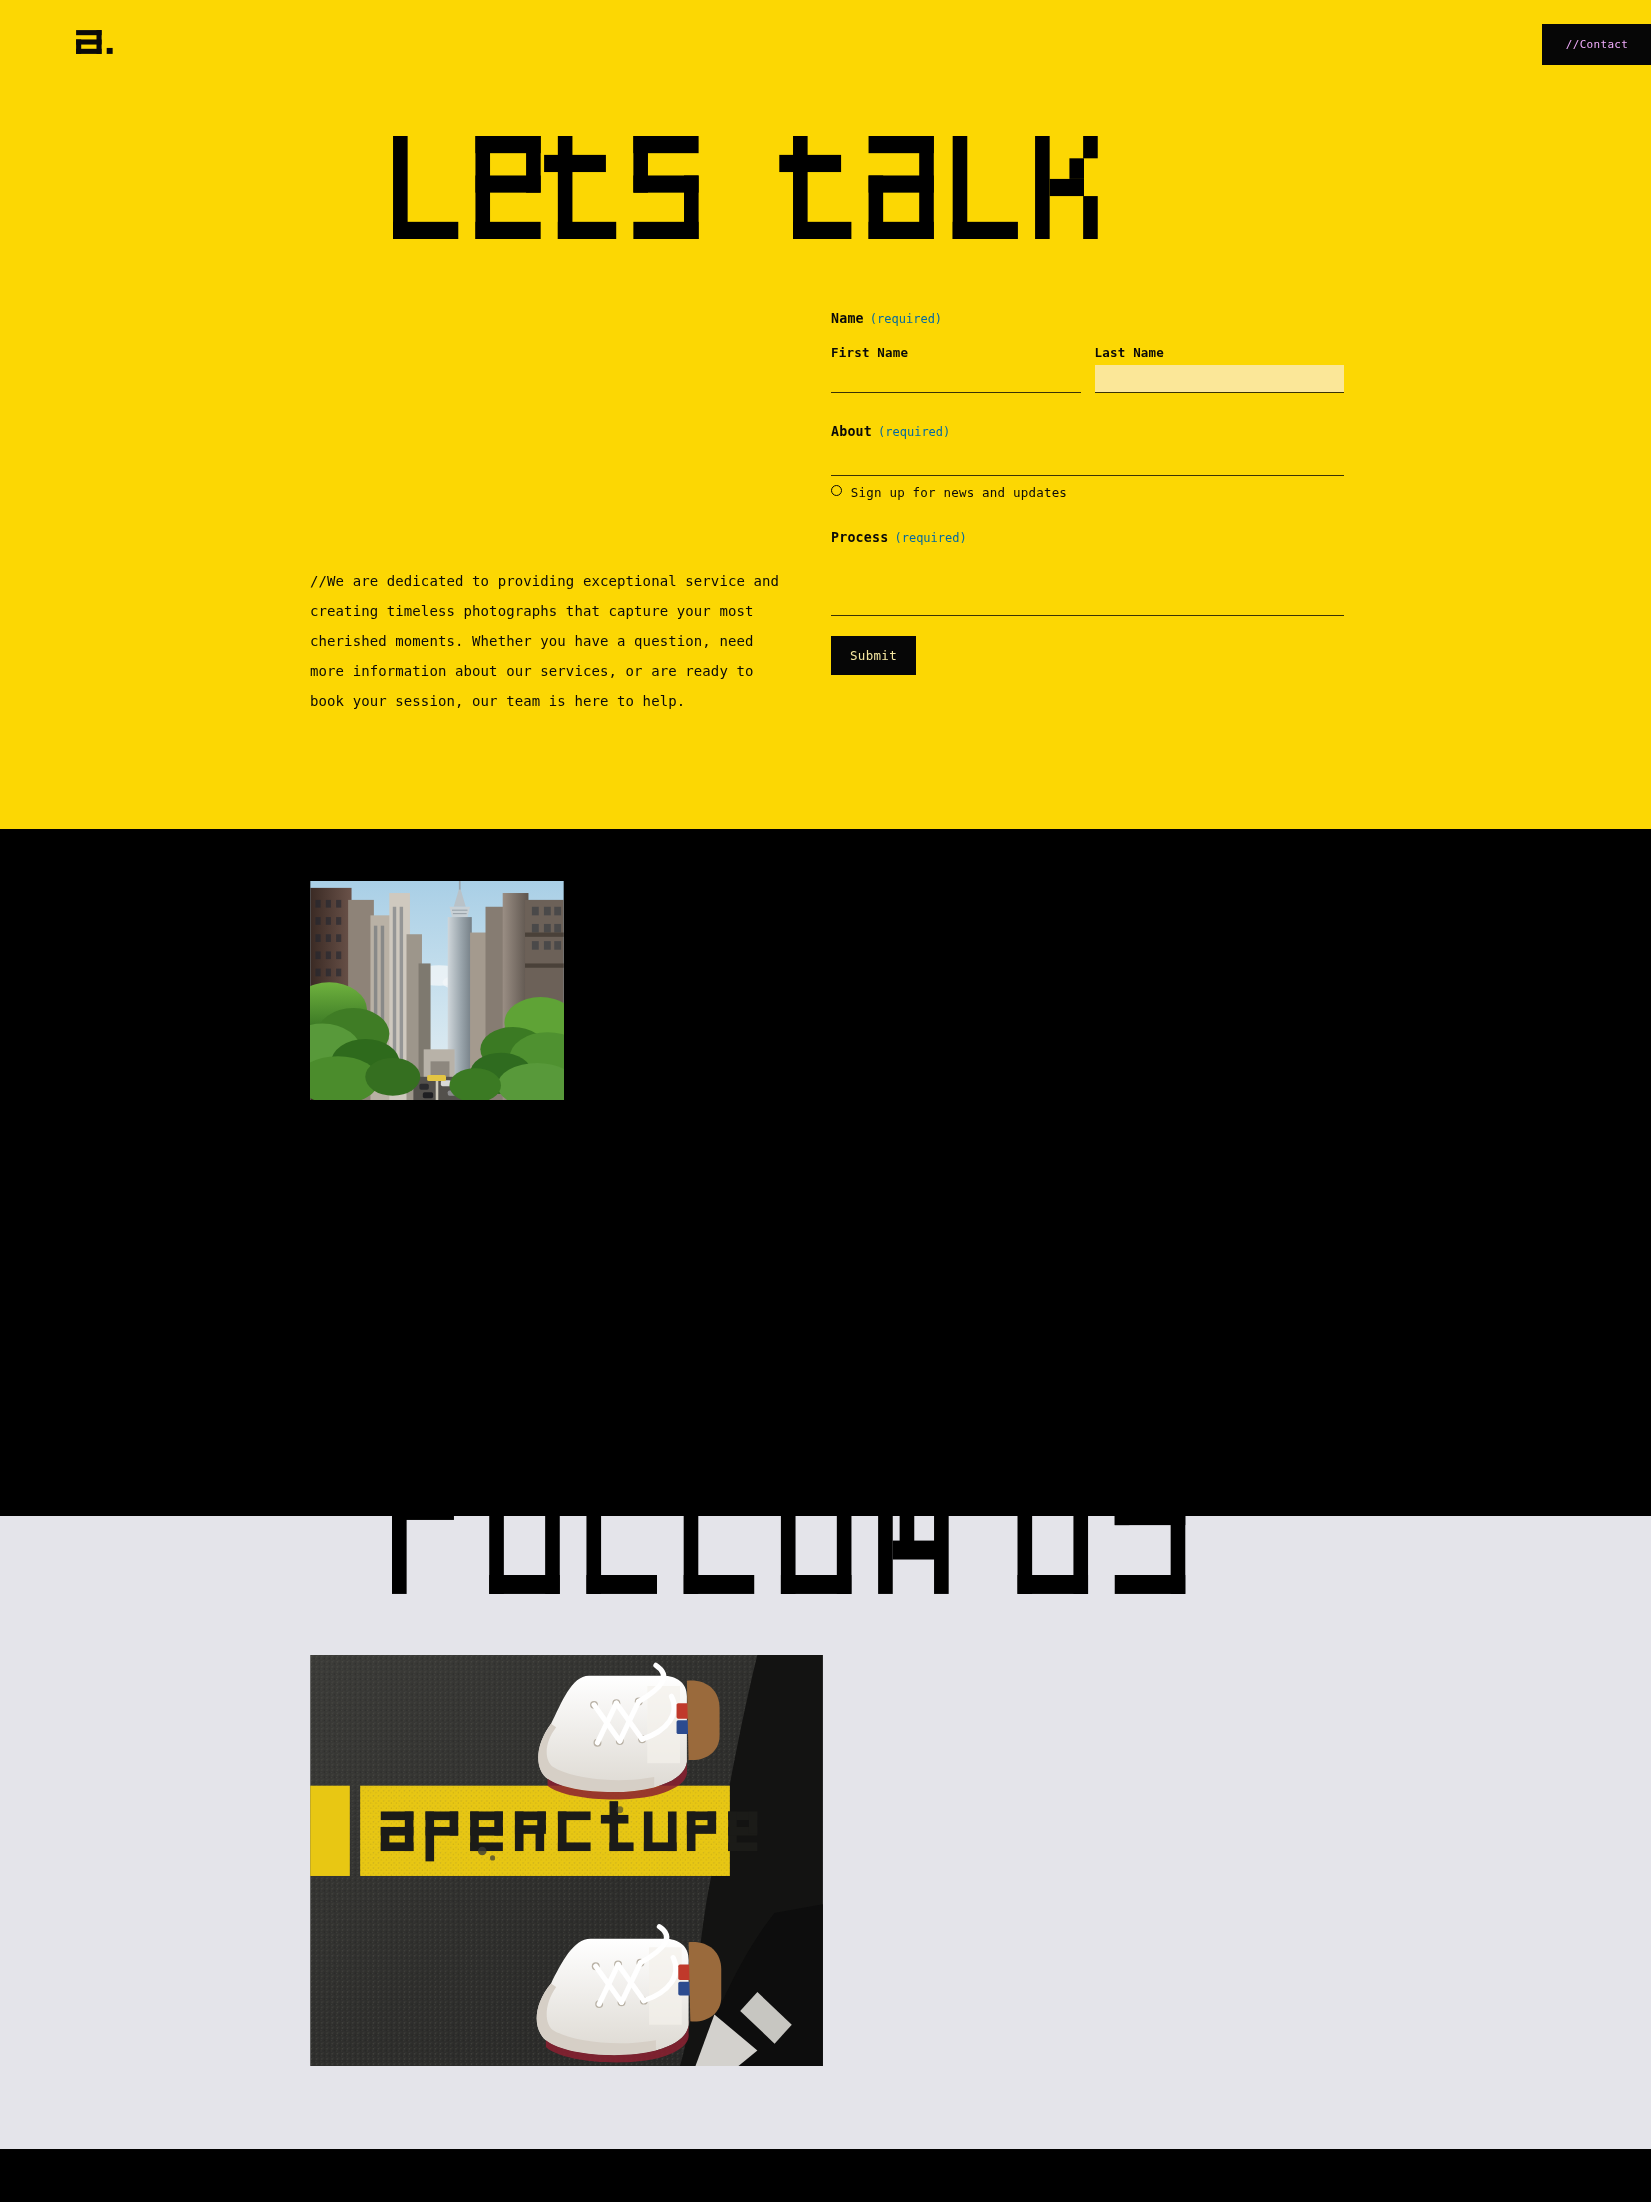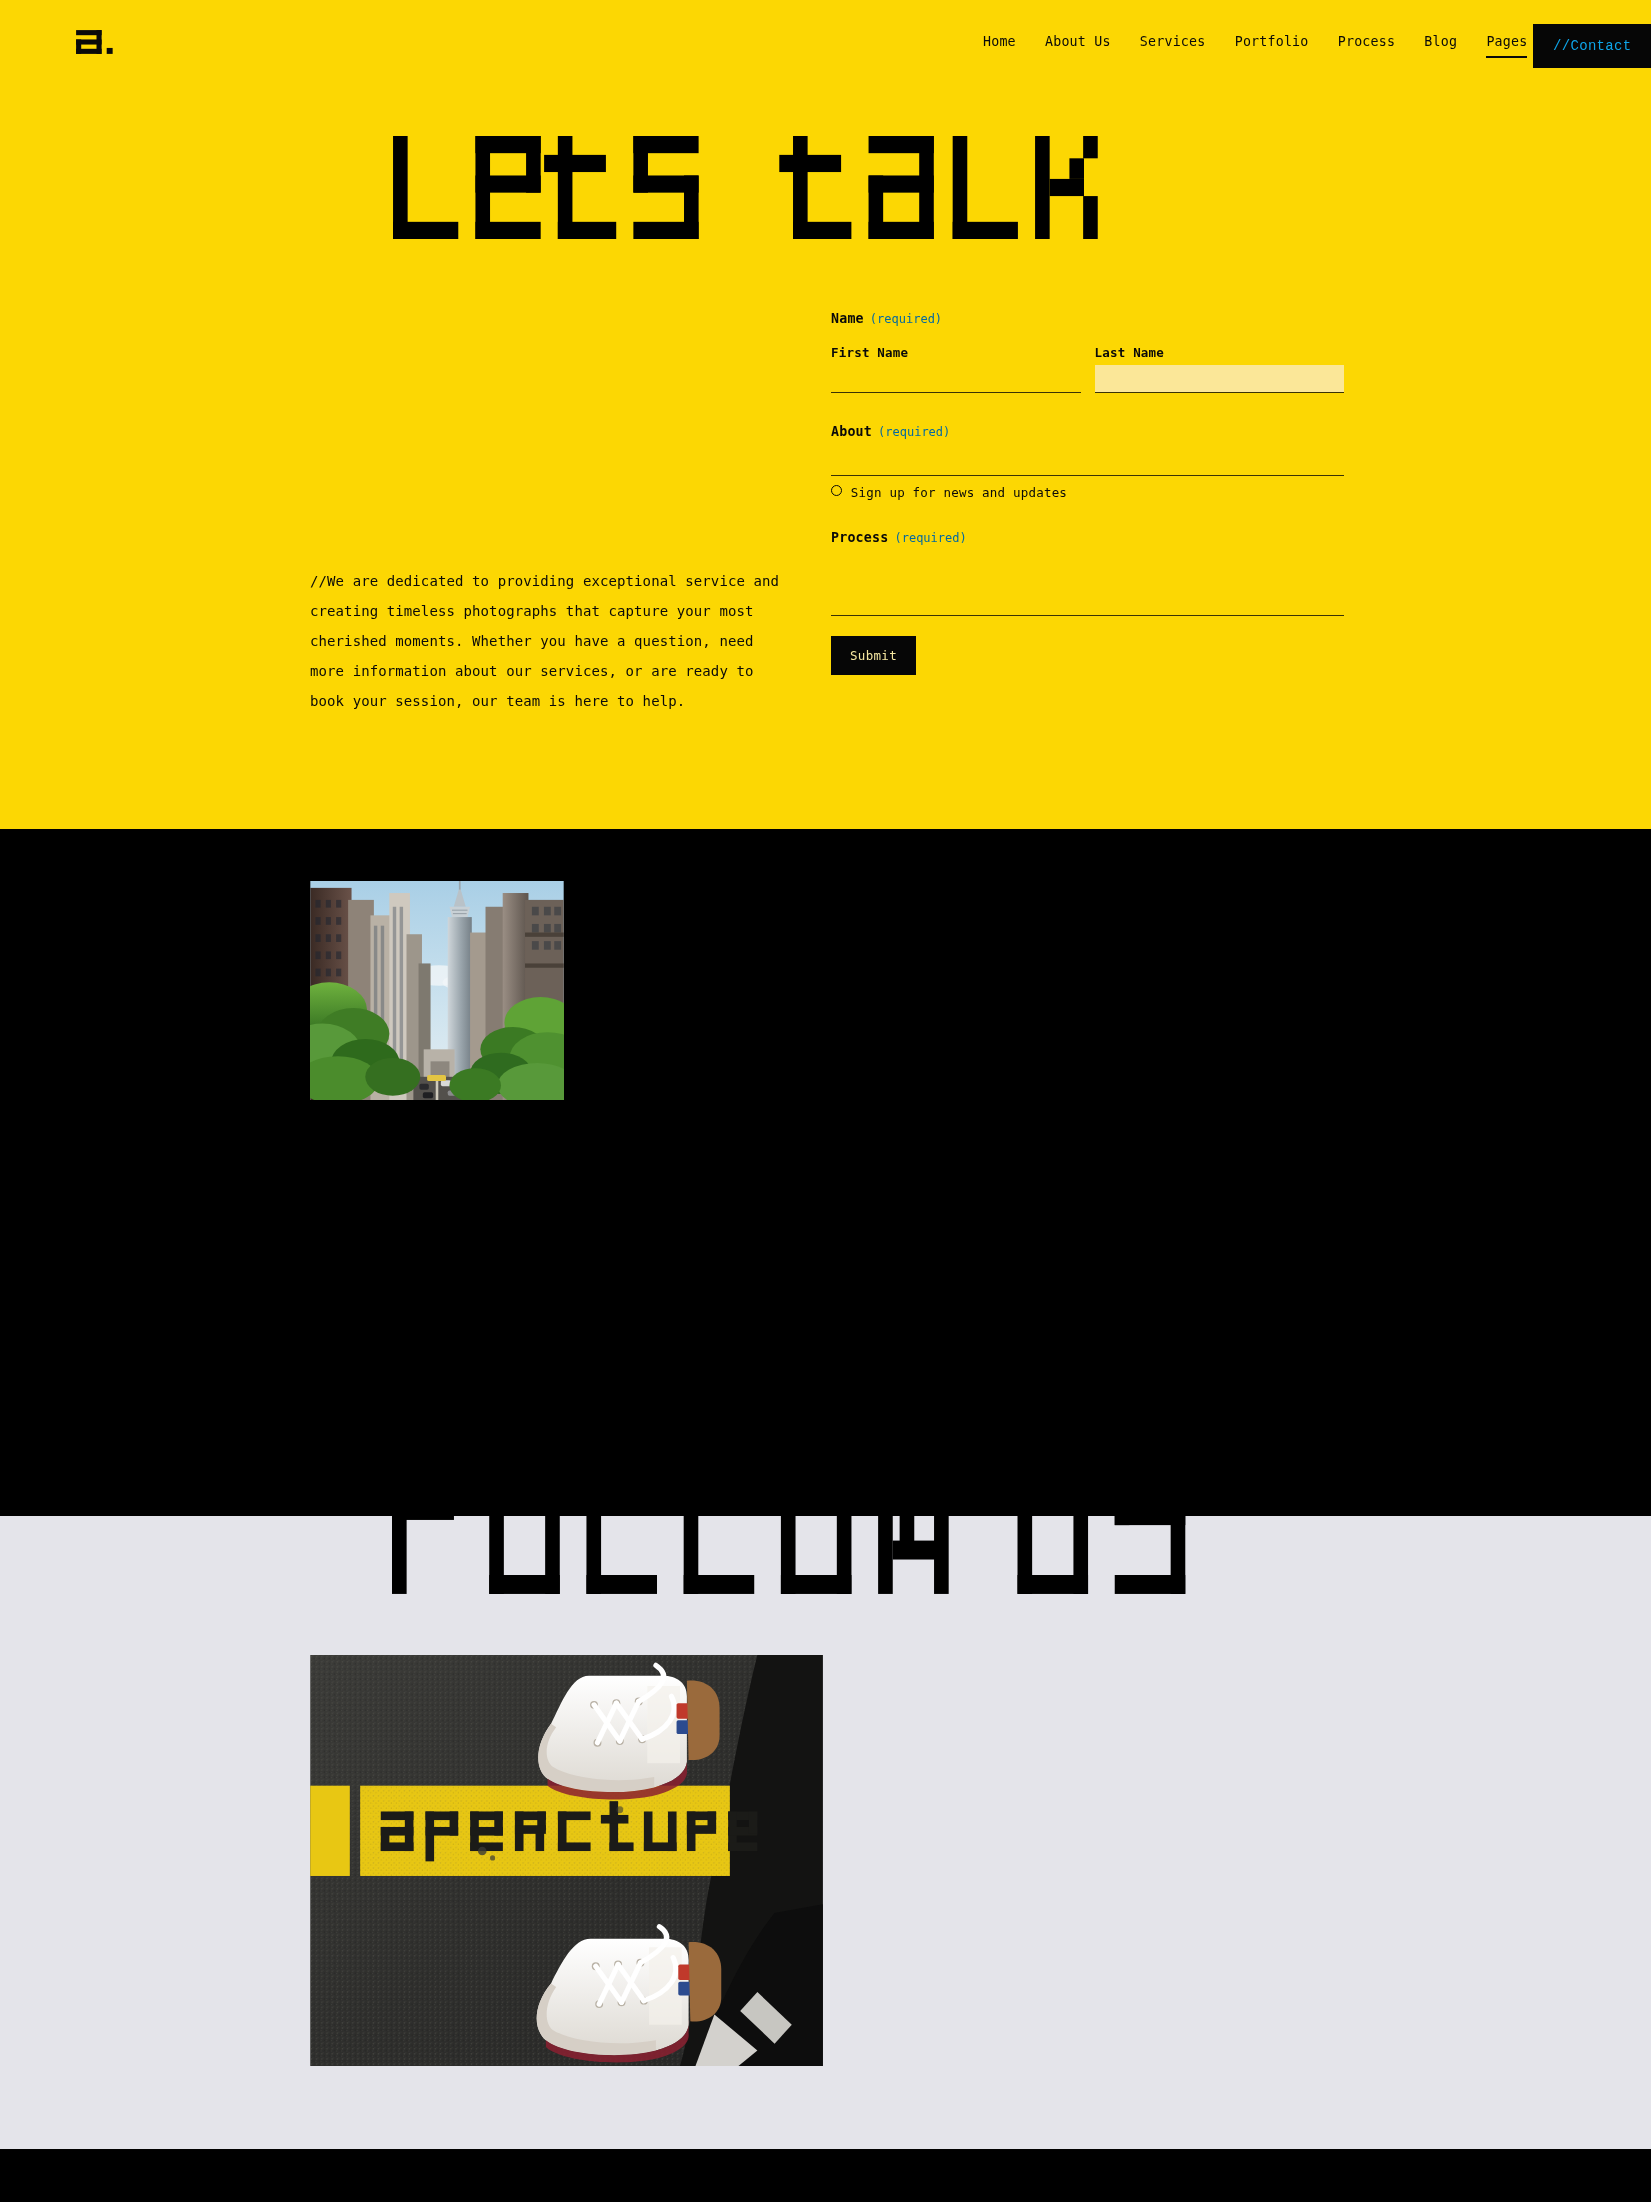--- a/index.html
+++ b/index.html
@@ -65,28 +65,27 @@
     left: 14.6px; right: 14.6px;
     bottom: -8.6px;
     height: 1.7px;
     background: #0a0a0a;
   }
   .contact-btn {
     position: absolute;
     right: 0;
     top: 24px;
     background: #060606;
-    color: #0ea5e9;
-    font-size: 14px;
+    color: #f0abfc;
+    font-size: 11px;
     padding: 13.8px 20.6px;
     min-width: 110px;
     text-align: center;
     cursor: pointer;
     letter-spacing: 0.3px;
-    font-family: Liberation Mono, monospace;
   }
 
   .hero-title {
     position: absolute;
     top: 136px;
     left: 0; right: 0;
     text-align: center;
     height: 129px;
   }
   .hero-title svg { display: inline-block; vertical-align: top; }
@@ -274,29 +273,20 @@
           <rect x="2" y="6" width="30" height="6" fill="#0a0a0a"></rect>
           <rect x="26" y="6" width="6" height="28" fill="#0a0a0a"></rect>
           <rect x="2" y="17" width="6" height="17" fill="#0a0a0a"></rect>
           <rect x="2" y="17" width="30" height="6" fill="#0a0a0a"></rect>
           <rect x="2" y="28" width="30" height="6" fill="#0a0a0a"></rect>
 
           <rect x="38" y="27" width="7" height="7" fill="#0a0a0a"></rect>
         </svg>
       </a>
 
-      <nav class="nav">
-        <div class="nav-item">Home</div>
-        <div class="nav-item">About Us</div>
-        <div class="nav-item">Services</div>
-        <div class="nav-item">Portfolio</div>
-        <div class="nav-item">Process</div>
-        <div class="nav-item">Blog</div>
-        <div class="nav-item underlined">Pages</div>
-      </nav>
       <div class="contact-btn">//Contact</div>
     </div>
 
     <div class="hero-title" title="Lets talk">
       
       <svg width="869" height="103" viewBox="0 0 1010 120" aria-hidden="true">
         <g fill="#000000">
 
           <rect x="0" y="0" width="17" height="120"></rect>
           <rect x="0" y="100" width="76" height="20"></rect>

